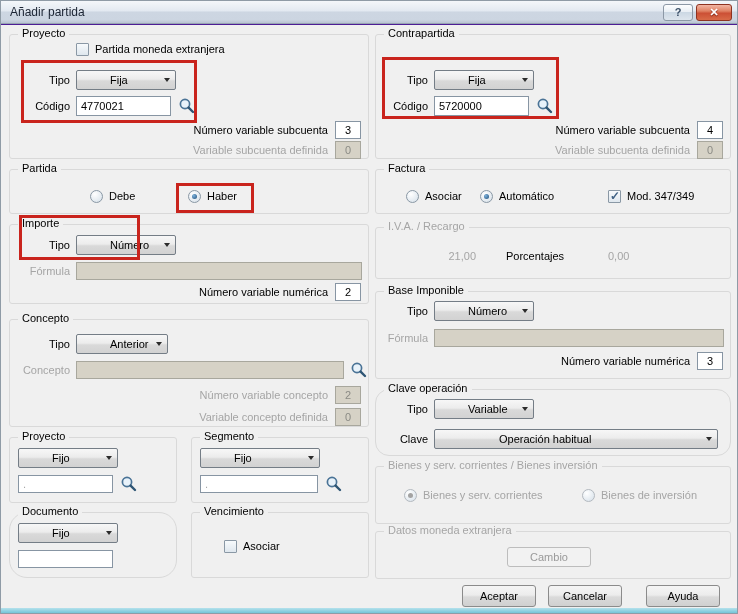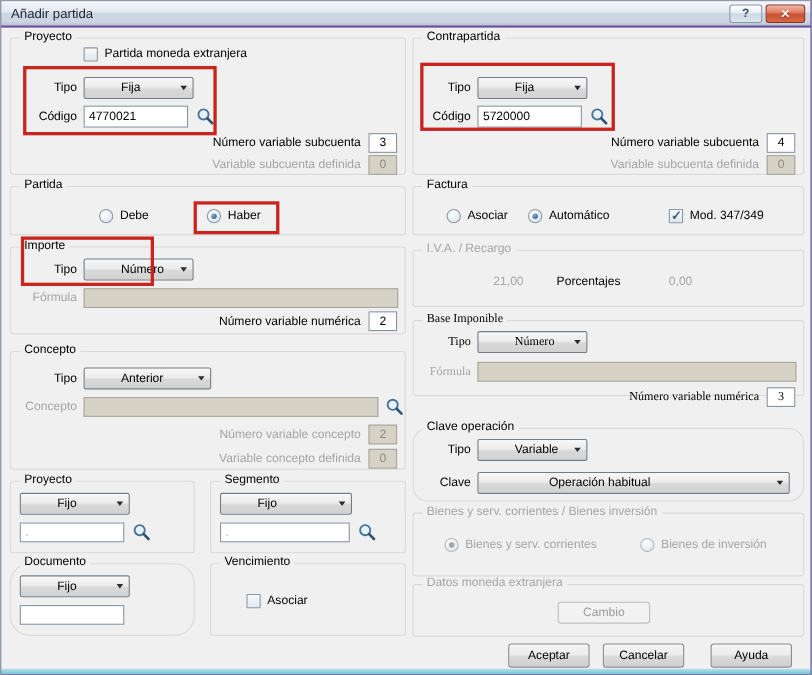--- a/index.html
+++ b/index.html
@@ -131,21 +131,21 @@
       </div>
       <span class="albl r dis" style="left:0;top:37px;width:60px;line-height:18px;">Fórmula</span>
       <div class="dinput" style="left:66px;top:37px;width:286px;"></div>
       <span class="albl r" style="right:40px;top:58px;line-height:18px;">Número variable numérica</span>
       <div class="numbox" style="right:7px;top:58px;">2</div>
     </div>
 
     <div class="grp" style="left:8px;top:294px;width:360px;height:108px;">
       <span class="grp-title">Concepto</span>
       <span class="albl r" style="left:0;top:14px;width:60px;">Tipo</span>
-      <div class="combo" style="left:66px;top:14px;width:116px;">
+      <div class="combo" style="left:66px;top:14px;width:92px;">
         <span class="combo-text">Anterior</span>
         <span class="combo-btn">
             <i class="arr"></i>
           </span>
       </div>
       <span class="albl r dis" style="left:0;top:41px;width:60px;line-height:18px;">Concepto</span>
       <div class="dinput" style="left:66px;top:41px;width:268px;"></div>
       <svg class="mag" style="left:340px;top:41px;" viewBox="0 0 17 17" width="17" height="17">
         <circle cx="7" cy="7" r="4.6" fill="#e8f2fa" stroke="#4a7396" stroke-width="1.7"></circle>
         <line x1="10.6" y1="10.6" x2="15" y2="15" stroke="#2e5574" stroke-width="2.4" stroke-linecap="round"></line>
@@ -234,21 +234,21 @@
       <span class="ctl-label" style="left:251px;top:20px;">Mod. 347/349</span>
     </div>
 
     <div class="grp" style="left:374px;top:202px;width:356px;height:52px;">
       <span class="grp-title dis">I.V.A. /  Recargo</span>
       <span class="albl r dis" style="left:40px;top:22px;width:60px;line-height:13px;">21,00</span>
       <span class="albl" style="left:130px;top:22px;line-height:13px;">Porcentajes</span>
       <span class="albl dis" style="left:232px;top:22px;line-height:13px;">0,00</span>
     </div>
 
-    <div class="grp" style="left:374px;top:266px;width:356px;height:69px;font-family:Liberation Serif, serif;">
+    <div class="grp" style="left:374px;top:266px;width:356px;height:88px;">
       <span class="grp-title">Base Imponible</span>
       <span class="albl r" style="left:0;top:9px;width:52px;">Tipo</span>
       <div class="combo" style="left:58px;top:9px;width:100px;">
         <span class="combo-text">Número</span>
         <span class="combo-btn">
             <i class="arr"></i>
           </span>
       </div>
       <span class="albl r dis" style="left:0;top:37px;width:52px;line-height:18px;">Fórmula</span>
       <div class="dinput" style="left:58px;top:37px;width:290px;"></div>

